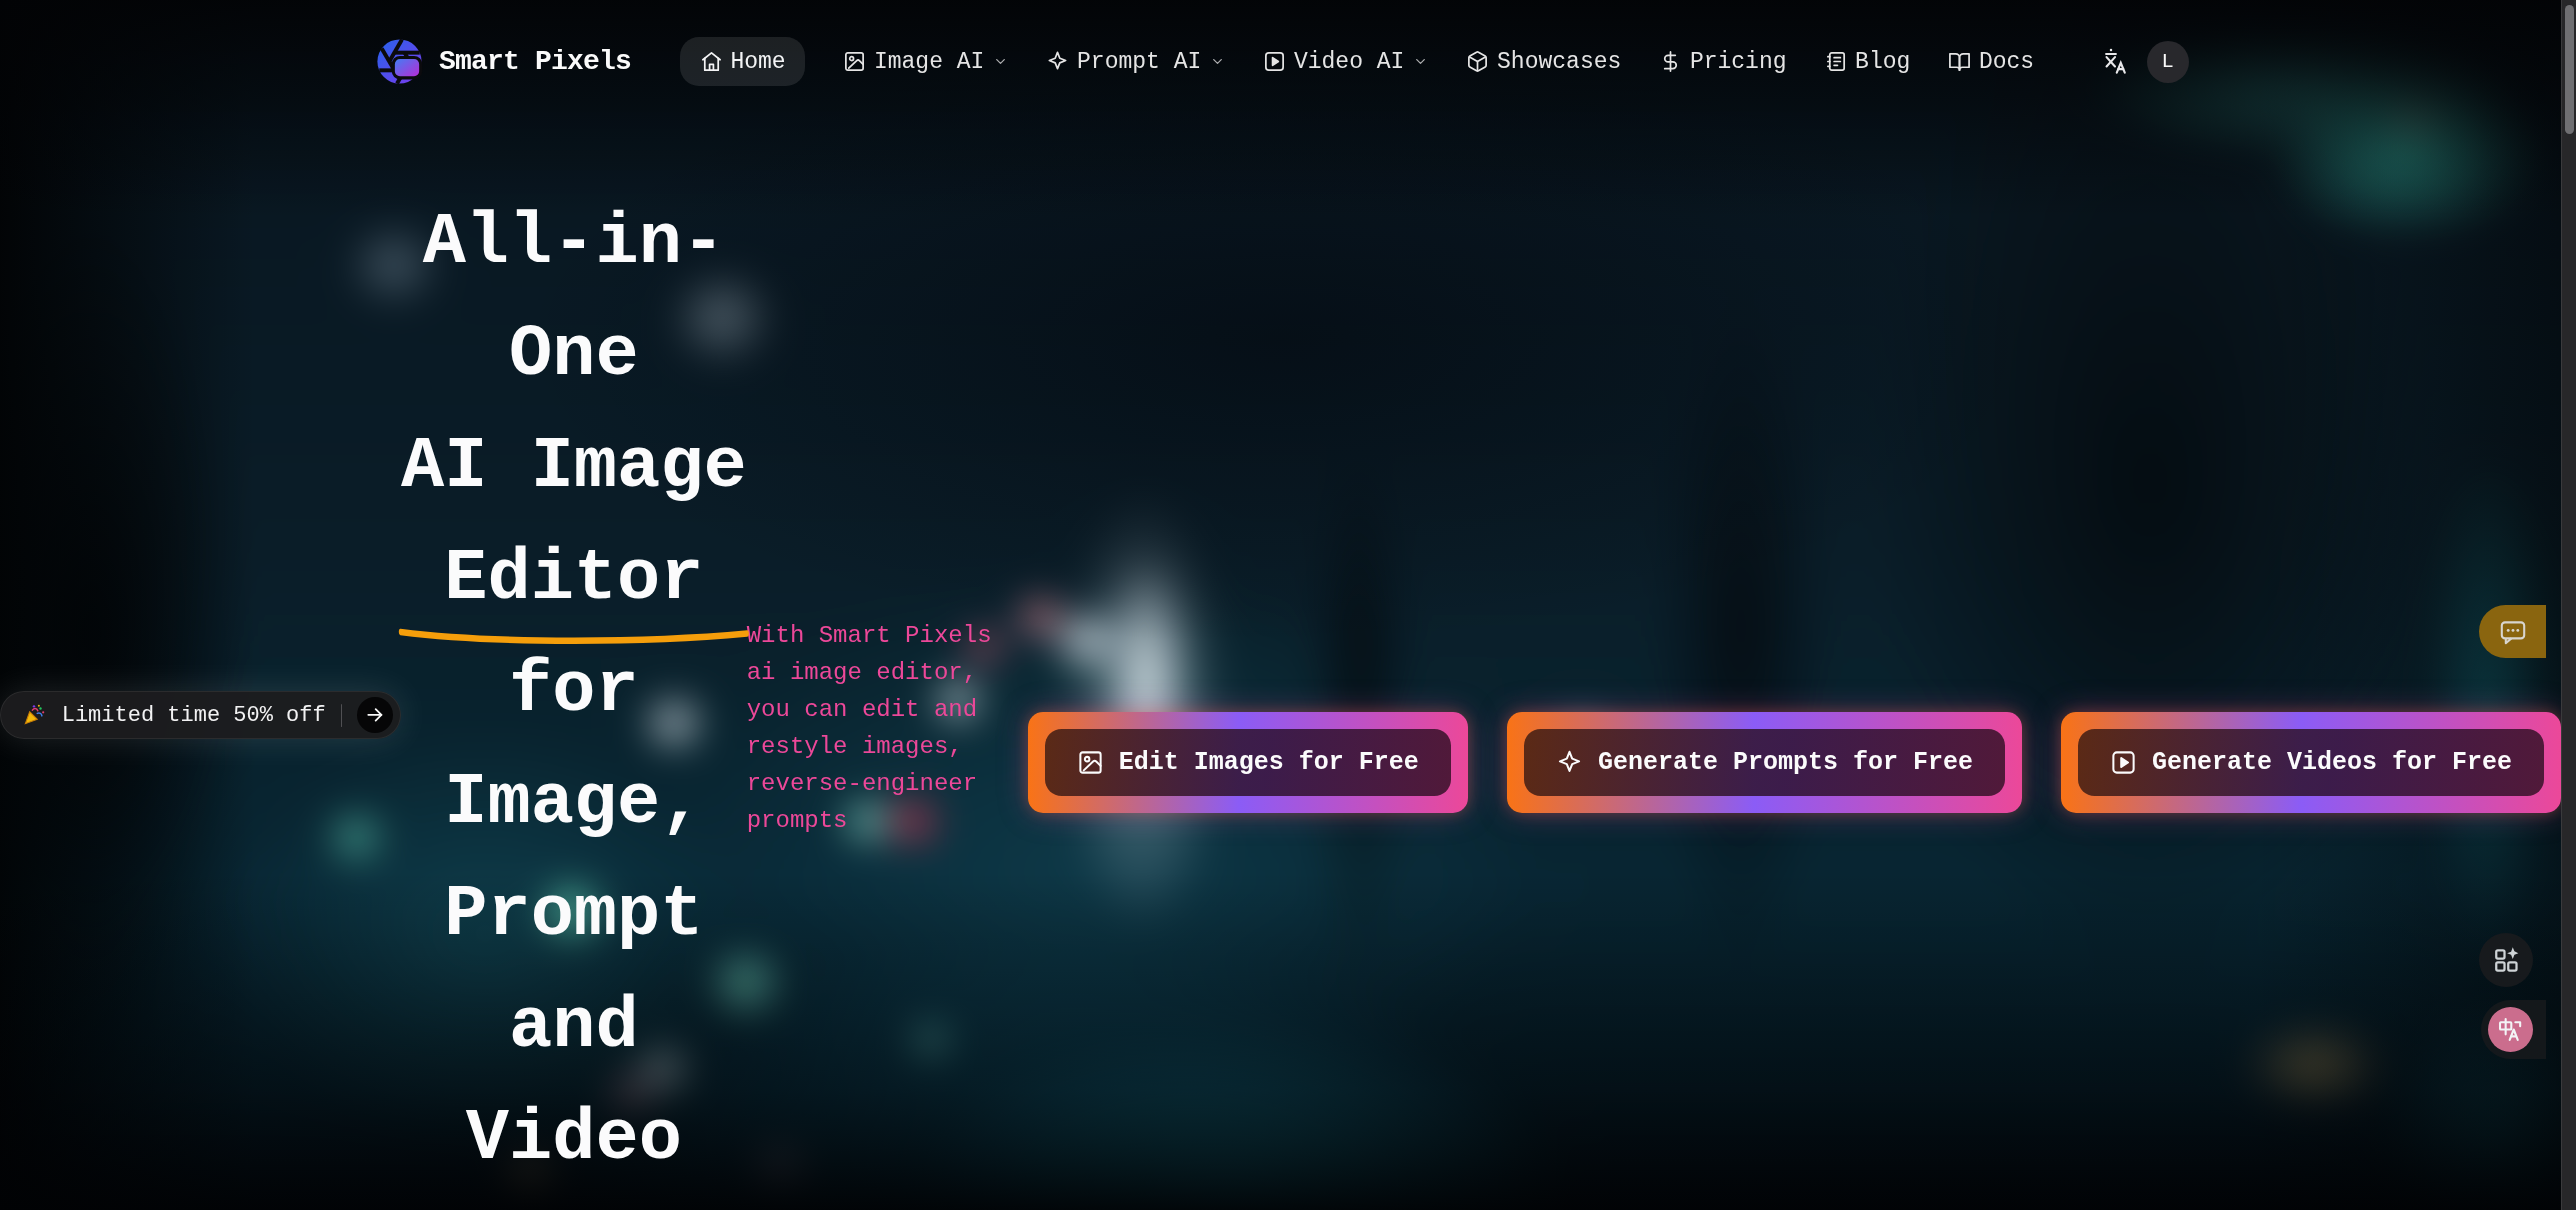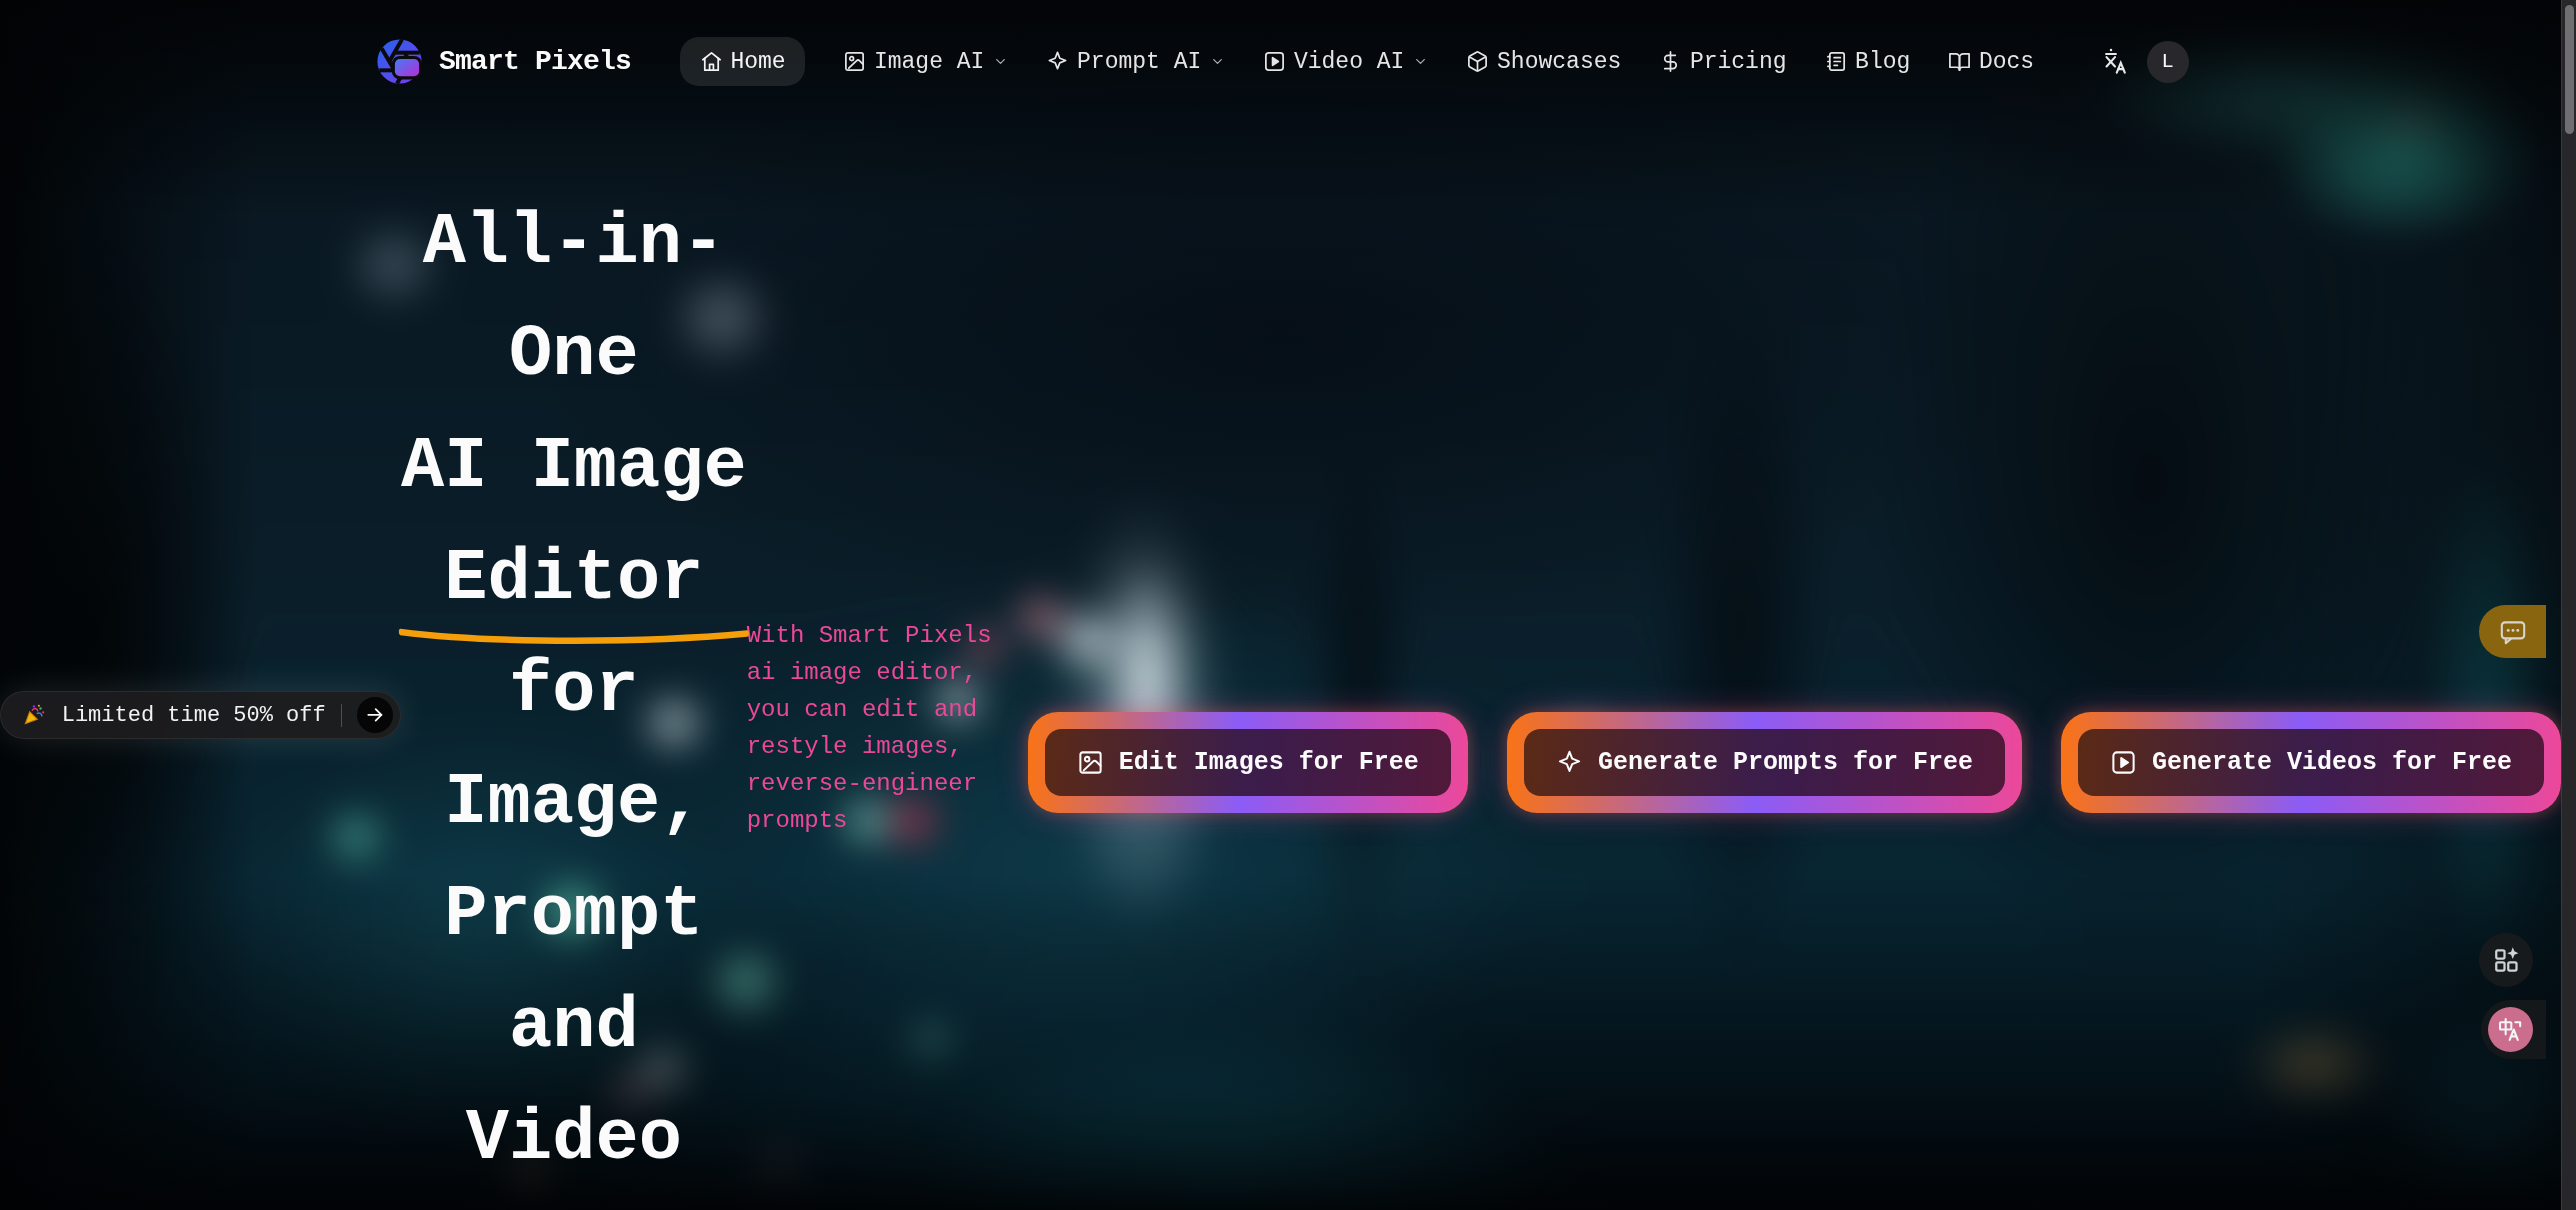--- a/index.html
+++ b/index.html
@@ -84,21 +84,21 @@
   .banner-divider { width:1.5px; height:23px; background:#505053; border-radius:0.8px; }
   .banner-arrow { width:36px; height:36px; border-radius:50%; background:#060607; display:flex; align-items:center; justify-content:center; cursor:pointer; }
 
   h1 { margin-top:64px; font-size:72px; line-height:112px; font-weight:700; color:#fbfbfc; text-align:center; letter-spacing:0; }
   .hl { position:relative; display:inline-block; }
   .hl .swoosh { position:absolute; left:-3px; top:100%; margin-top:-7.6px; width:calc(100% + 6px); height:19.7px; }
 
   .subtitle { margin-top:26px; text-align:left; font-size:24px; line-height:37px; color:#ec4899; }
 
   .cta-row { margin-top:95px; display:flex; gap:39px; }
-  .gbtn { padding:17px; border-radius:30px;
+  .gbtn { padding:17px; border-radius:15px;
     background:linear-gradient(90deg,#f97316 0%, #8b5cf6 48%, #ec4899 100%);
     box-shadow:0 0 30px rgba(219,73,158,0.35), 0 0 13.6px rgba(249,115,22,0.25); cursor:pointer;text-align:center; }
   .gbtn-inner { display:flex; align-items:center; gap:15px; height:67px; padding:0 32px; border-radius:16.6px;
     background:linear-gradient(100deg, rgba(58,26,18,0.82), rgba(43,16,44,0.84) 55%, rgba(52,16,38,0.84));
     font-size:25px; font-weight:700; color:#fbfbfc; white-space:nowrap; }
 
   
   .chat-widget { position:absolute; right:15px; top:605px; width:67px; height:53px;
     border-radius:26.5px 0 0 26.5px; background:#8a650f; display:flex; align-items:center; justify-content:center; cursor:pointer; z-index:10; }
   .apps-widget { position:absolute; right:28px; top:933px; width:54px; height:54px; border-radius:50%;

